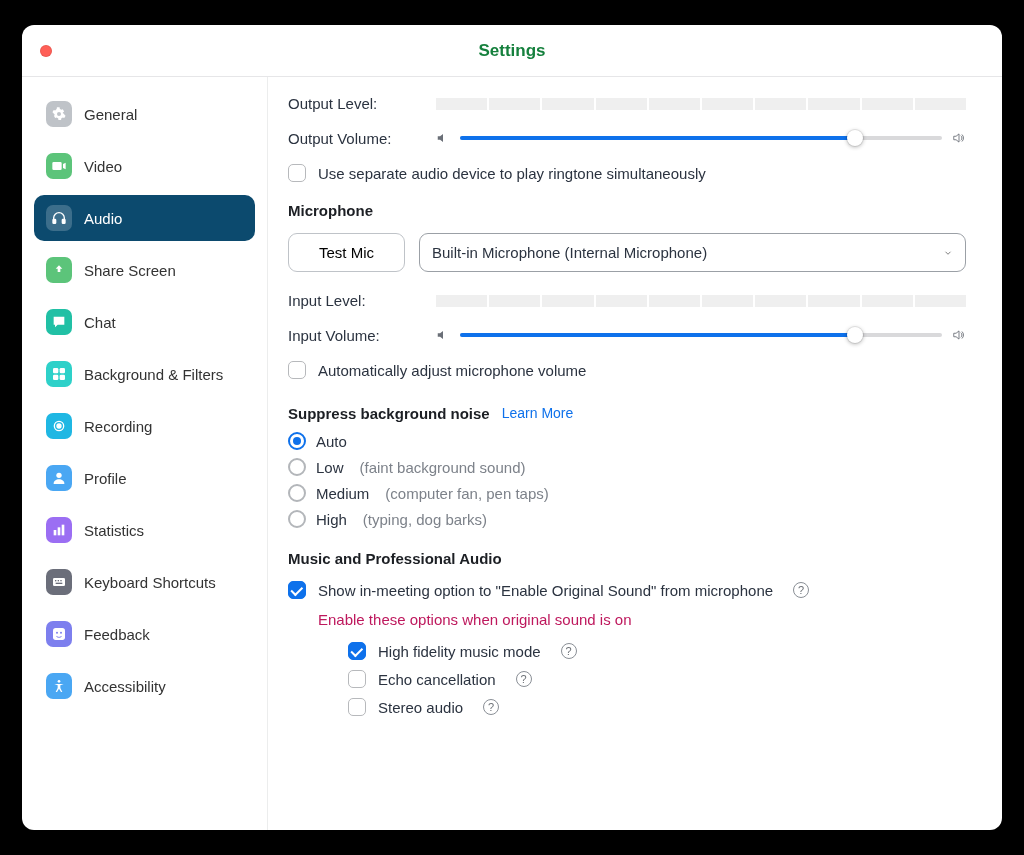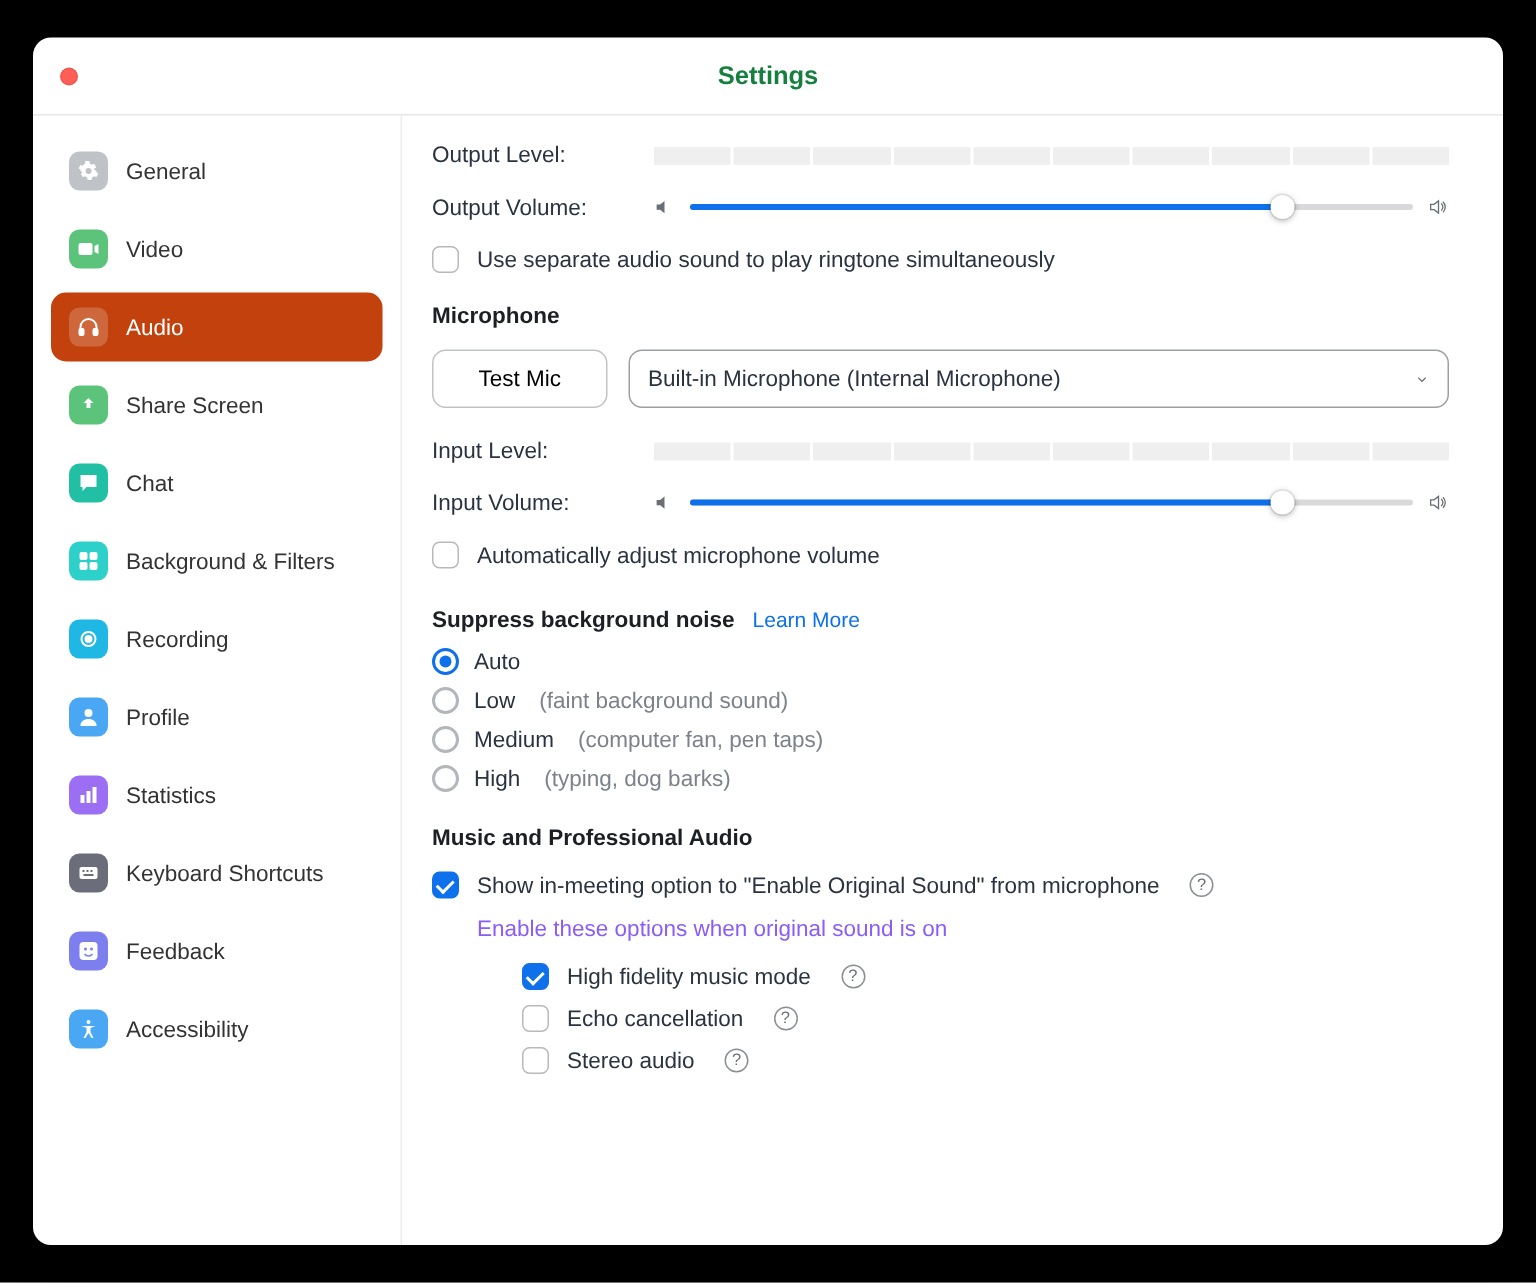--- a/index.html
+++ b/index.html
@@ -65,21 +65,21 @@
     display:flex;
     align-items:center;
     gap:12px;
     padding:10px 12px;
     border-radius:10px;
     color:#333;
     font-size:15px;
     cursor:pointer;
   }
   .nav-item.active {
-    background:#c2410c;
+    background:#0c4a6e;
     color:#fff;
   }
   .nav-icon {
     width:26px;
     height:26px;
     border-radius:7px;
     display:flex;
     align-items:center;
     justify-content:center;
     flex:0 0 26px;
@@ -244,21 +244,21 @@
     border-radius:50%;
     display:inline-flex;
     align-items:center;
     justify-content:center;
     font-size:11px;
     color:#6d7177;
     margin-left:8px;
   }
   .indent1 { margin-left:30px; }
   .indent2 { margin-left:30px; }
-  .pro-sub { font-size:15px; margin:12px 0 14px 0; color:#8b5cf6; }
+  .pro-sub { font-size:15px; margin:12px 0 14px 0; color:#be185d; }
   .checkbox-line {
     display:flex;
     align-items:center;
     gap:12px;
     margin:10px 0;
     font-size:15px;
   }
 </style>
 </head>
 <body>
@@ -429,21 +429,21 @@
             <div class="thumb" style="left:82%"></div>
           </div>
           <svg class="speaker-icon" viewBox="0 0 24 24" fill="currentColor">
               <path d="M3 9h4l5-4v14l-5-4H3V9zm12-1a5 5 0 010 8m2-10a8 8 0 010 12" stroke="currentColor" stroke-width="1.5" fill="none"></path>
             </svg>
         </div>
       </div>
 
       <div class="checkbox-row">
         <span class="checkbox"></span>
-        <span>Use separate audio sound to play ringtone simultaneously</span>
+        <span>Use separate audio device to play ringtone simultaneously</span>
       </div>
 
       <div class="section-title">Microphone</div>
 
       <div class="mic-row">
         <button class="btn">Test Mic</button>
         <div class="select">
           <span>Built-in Microphone (Internal Microphone)</span>
           <svg class="chev" viewBox="0 0 24 24" fill="none" stroke="currentColor" stroke-width="2">
               <path d="M6 9l6 6 6-6"></path>

